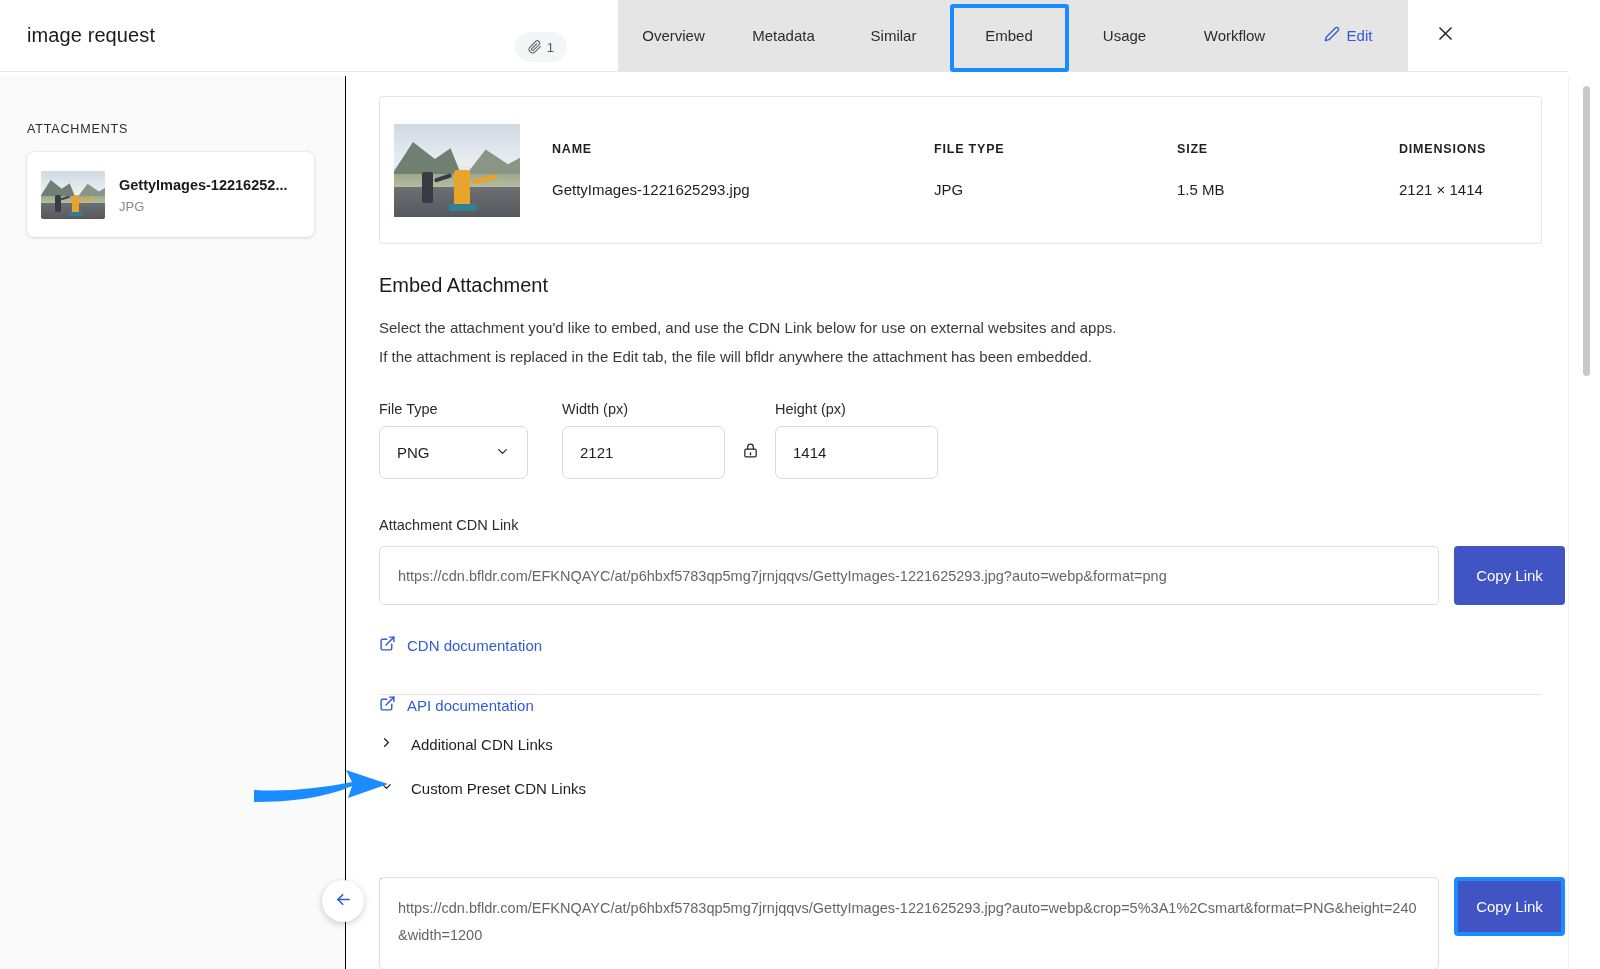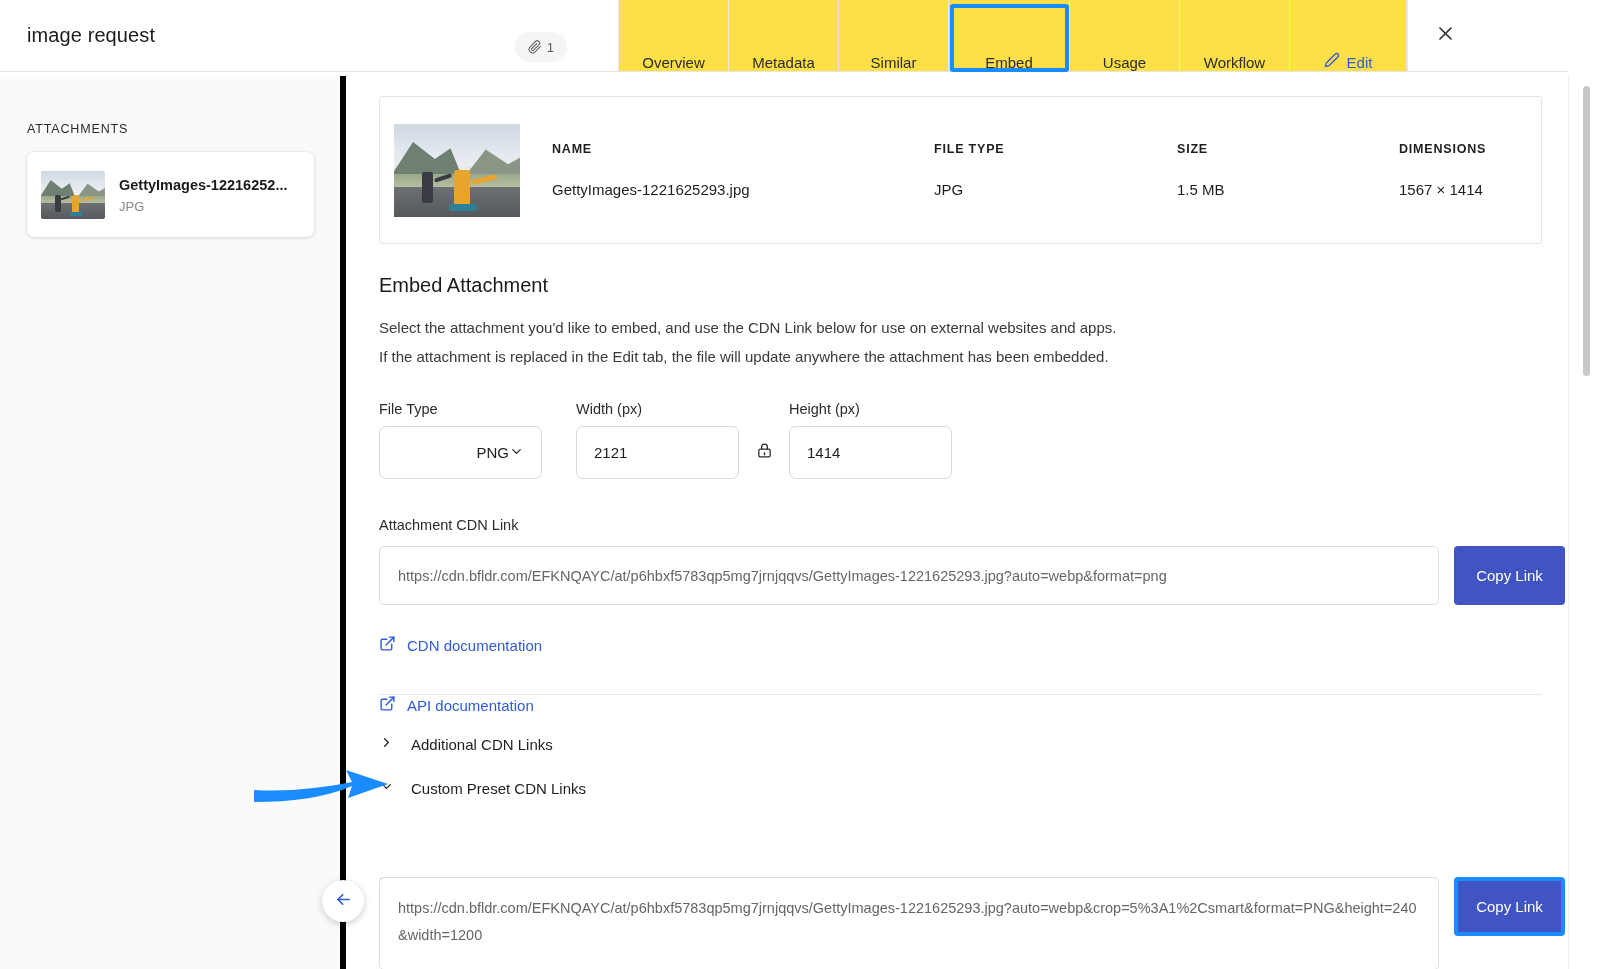--- a/index.html
+++ b/index.html
@@ -61,26 +61,26 @@
 
   .tabs {
     display: flex;
     align-items: stretch;
     margin-left: 23px;
   }
   .tab {
     position: relative;
     width: 110px;
     display: flex;
-    align-items: flex-end;
+    align-items: center;
     justify-content: center;
     font-size: 15px;
     color: #2c2c2c;
     border-left: 1px solid #e6e6e6;
-    background: #fde047;
+    background: #e5e5e5;
     cursor: pointer;
   }
   .tab:last-child { border-right: 1px solid #e6e6e6; }
   .tab-embed {
     width: 121px;
   }
   .tab-embed .focusring {
     position: absolute;
     left: 1px; top: 4px;
     width: 119px; height: 68px;
@@ -103,21 +103,21 @@
     cursor: pointer;
   }
 
   
   .leftpanel {
     position: absolute;
     top: 76px; left: 0;
     width: 346px;
     height: 893px;
     background: #fafafa;
-    border-right: 6px solid #000000;
+    border-right: 1px solid #000000;
   }
   .attachments-label {
     position: absolute;
     top: 46px; left: 27px;
     font-size: 12.5px;
     letter-spacing: 0.85px;
     color: #2b2b2b;
     font-weight: 400;
   }
   .attach-card {
@@ -233,22 +233,22 @@
     border: 1px solid #d9d9d9;
     border-radius: 7px;
     background: #fff;
     display: flex;
     align-items: center;
     padding: 0 17px;
     font-size: 15px;
     color: #1f1f1f;
   }
   .select-ctrl {
-    width: 163px;
-    justify-content: flex-end;
+    width: 149px;
+    justify-content: space-between;
     cursor: pointer;
   }
   .num-ctrl { width: 163px; }
   .lock-wrap {
     width: 50px; height: 53px;
     display: flex;
     align-items: center;
     justify-content: center;
   }
   .gap34 { width: 34px; }
@@ -534,27 +534,27 @@
         <div class="col-val">JPG</div>
       </div>
 
       <div class="fc-col fc-size">
         <div class="col-head">SIZE</div>
         <div class="col-val">1.5 MB</div>
       </div>
 
       <div class="fc-col fc-dims">
         <div class="col-head">DIMENSIONS</div>
-        <div class="col-val">1567 × 1414</div>
+        <div class="col-val">2121 × 1414</div>
       </div>
     </div>
 
     <div class="section-title">Embed Attachment</div>
     <div class="desc1">Select the attachment you'd like to embed, and use the CDN Link below for use on external websites and apps.</div>
-    <div class="desc2">If the attachment is replaced in the Edit tab, the file will update anywhere the attachment has been embedded.</div>
+    <div class="desc2">If the attachment is replaced in the Edit tab, the file will bfldr anywhere the attachment has been embedded.</div>
 
     <div class="formrow">
       <div>
         <span class="field-label">File Type</span>
         <div class="ctrl select-ctrl">
           <span>PNG</span>
           <span>
             <svg width="15" height="15" viewBox="0 0 24 24" fill="none" stroke="#2b2b2b" stroke-width="2" stroke-linecap="round" stroke-linejoin="round">
                 <path d="M6 9l6 6 6-6"></path>
               </svg>

